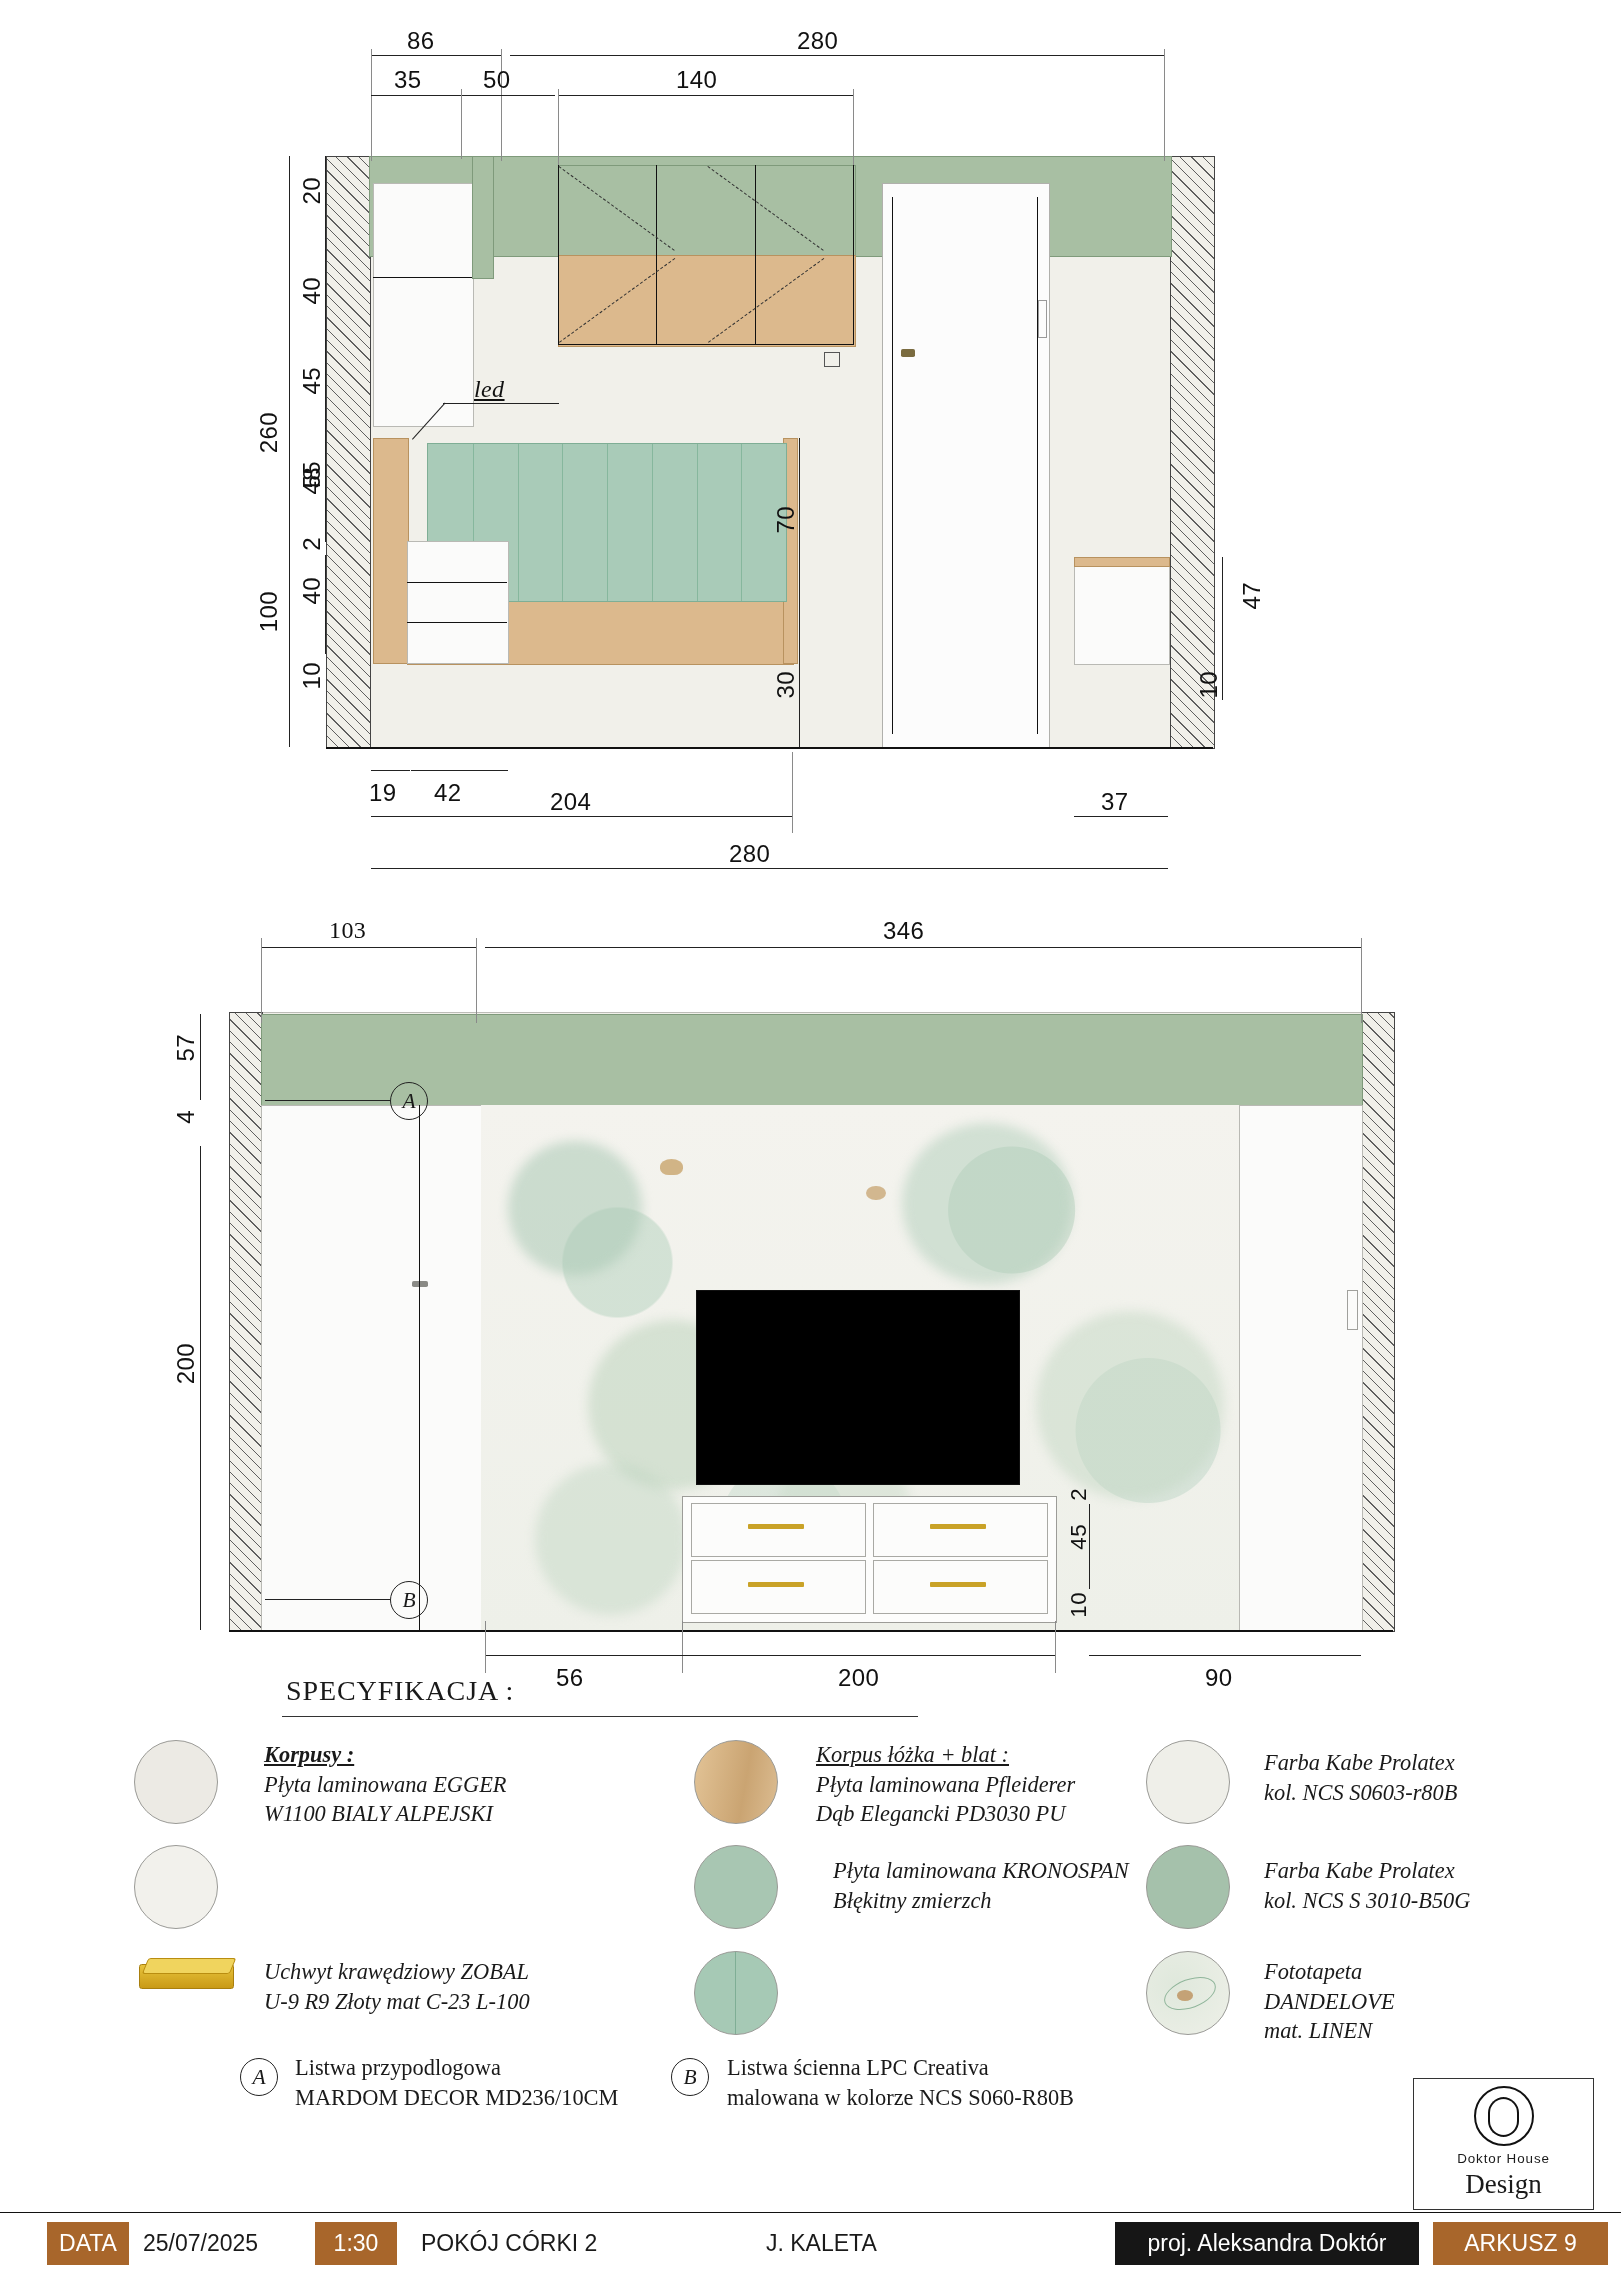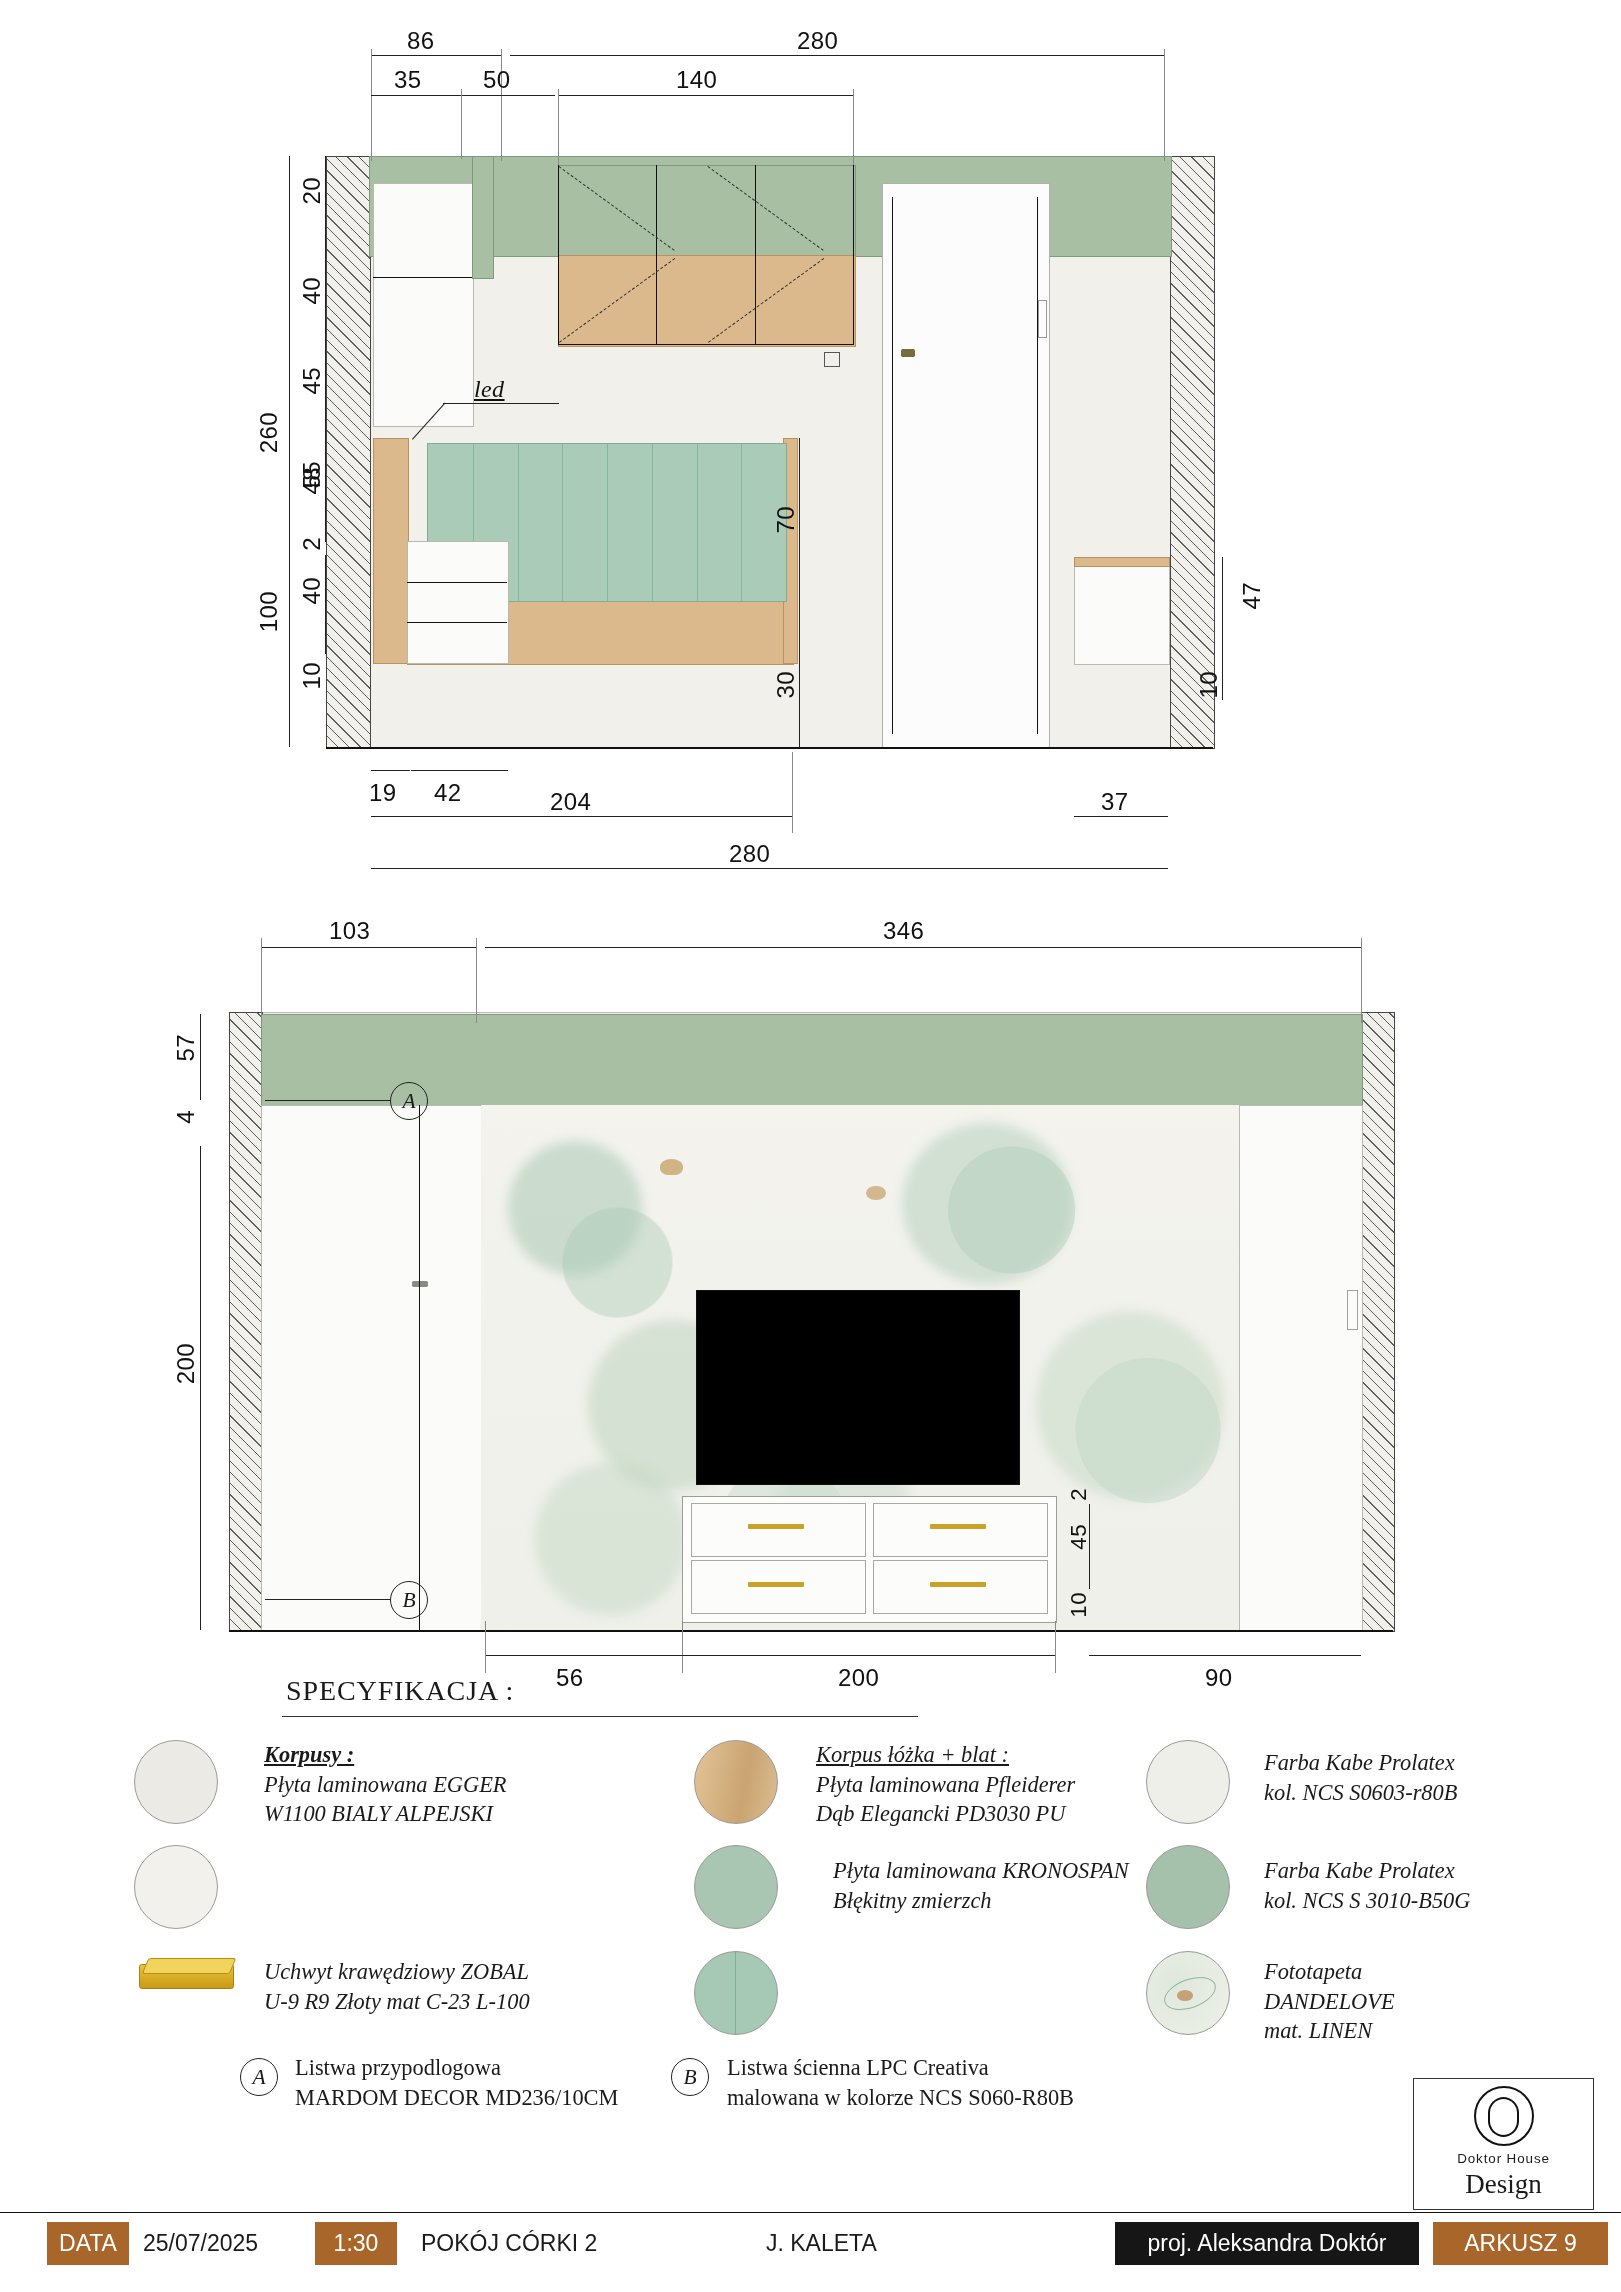--- a/index.html
+++ b/index.html
@@ -234,21 +234,21 @@
     <div class="line" style="left:36px;top:636px;width:1164px;height:1.8px;"></div>
 
     <div class="cmark" style="left:197px;top:88px;">A</div>
     <div class="cmark" style="left:197px;top:587px;">B</div>
     <div class="dimline" style="left:72px;top:106px;width:125px;"></div>
     <div class="dimline" style="left:72px;top:605px;width:125px;"></div>
 
     <div class="dimline" style="left:68px;top:-47px;width:215px;"></div>
     <div class="dimlineV ext" style="left:68px;top:-56px;height:85px;"></div>
     <div class="dimlineV ext" style="left:283px;top:-56px;height:85px;"></div>
-    <div class="dimtxt abs" style="left:136px;top:-77px;">103</div>
+    <div class="dimtxt abs" style="left:136px;top:-77px;font-family:Liberation Serif, serif;">103</div>
     <div class="dimline" style="left:292px;top:-47px;width:876px;"></div>
     <div class="dimlineV ext" style="left:1168px;top:-56px;height:85px;"></div>
     <div class="dimtxt abs" style="left:690px;top:-77px;">346</div>
 
     <div class="dimlineV" style="left:7.2px;top:19.7px;height:86px;"></div>
     <div class="dimtxt vert abs" style="left:-21.5px;top:40px;">57</div>
     <div class="dimtxt vert abs" style="left:-21.5px;top:116px;">4</div>
     <div class="dimlineV" style="left:7.2px;top:152px;height:484px;"></div>
     <div class="dimtxt vert abs" style="left:-21.5px;top:349px;">200</div>
 

